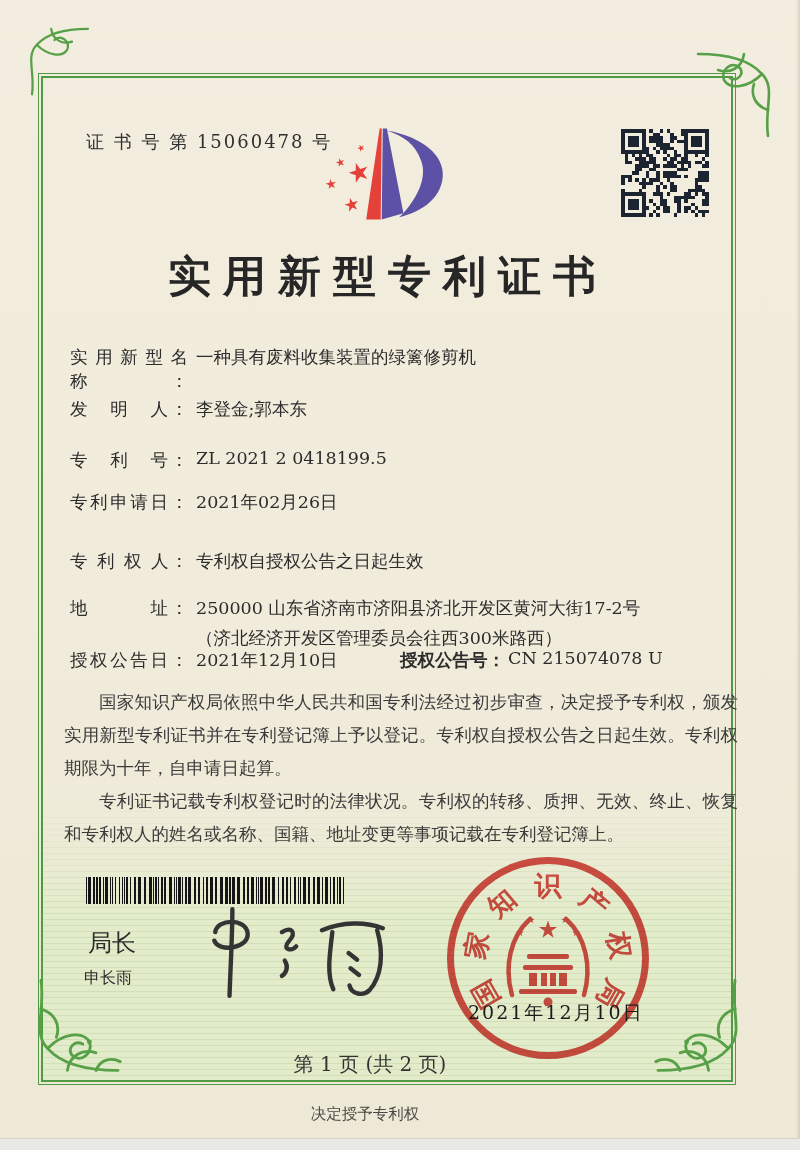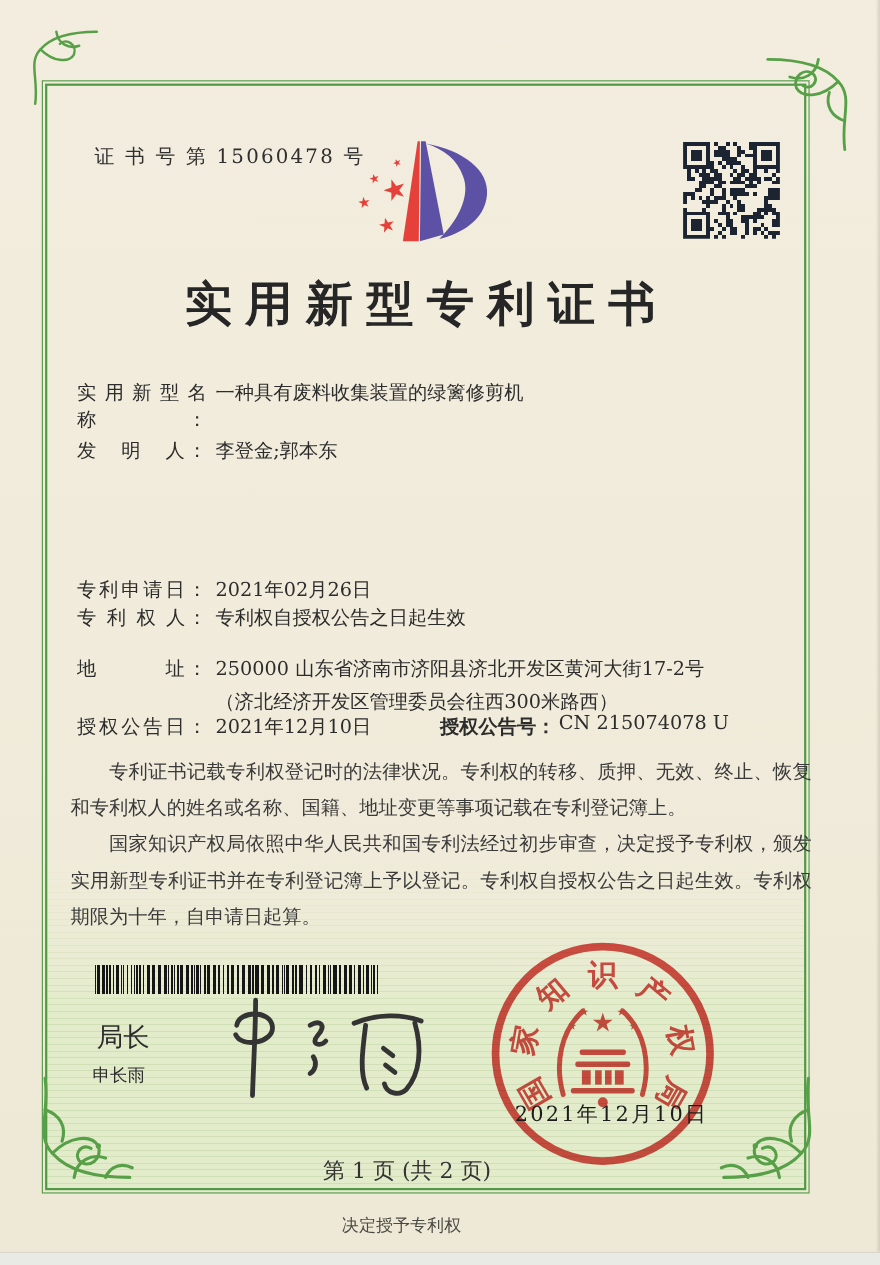--- a/index.html
+++ b/index.html
@@ -443,39 +443,42 @@
       </svg></div>
 
   <div class="title">实用新型专利证书</div>
 
   <div class="row" style="top:345px">
     <span class="flabel">实用新型名称：</span><span class="fvalue">一种具有废料收集装置的绿篱修剪机</span>
   </div>
   <div class="row" style="top:397px">
     <span class="flabel">发　明　人：</span><span class="fvalue">李登金;郭本东</span>
   </div>
-  <div class="row" style="top:524px">
+  <div class="row" style="top:448px">
+    <span class="flabel">专　利　号：</span><span class="fvalue">ZL 2021 2 0418199.5</span>
+  </div>
+  <div class="row" style="top:490px">
     <span class="flabel">专利申请日：</span><span class="fvalue">2021年02月26日</span>
   </div>
   <div class="row" style="top:549px">
     <span class="flabel">专 利 权 人：</span><span class="fvalue">专利权自授权公告之日起生效</span>
   </div>
   <div class="row" style="top:596px">
     <span class="flabel">地　　　址：</span><span class="fvalue">250000 山东省济南市济阳县济北开发区黄河大街17-2号</span>
     <span class="fvalue2">（济北经济开发区管理委员会往西300米路西）</span>
   </div>
   <div class="row" style="top:648px">
     <span class="flabel">授权公告日：</span><span class="fvalue">2021年12月10日</span>
     <span class="flabel-abs">授权公告号：</span>
     <span class="fvalue-abs">CN 215074078 U</span>
   </div>
 
   <div class="body-text">
+    <p>国家知识产权局依照中华人民共和国专利法经过初步审查，决定授予专利权，颁发实用新型专利证书并在专利登记簿上予以登记。专利权自授权公告之日起生效。专利权期限为十年，自申请日起算。</p>
     <p>专利证书记载专利权登记时的法律状况。专利权的转移、质押、无效、终止、恢复和专利权人的姓名或名称、国籍、地址变更等事项记载在专利登记簿上。</p>
-    <p>国家知识产权局依照中华人民共和国专利法经过初步审查，决定授予专利权，颁发实用新型专利证书并在专利登记簿上予以登记。专利权自授权公告之日起生效。专利权期限为十年，自申请日起算。</p>
   </div>
 
   <div class="barcode" id="barcode"><svg width="262" height="27" viewBox="0 0 262 27" shape-rendering="crispEdges">
         <rect x="0" y="0" width="1" height="27" fill="#151515"></rect>
         <rect x="2" y="0" width="3" height="27" fill="#151515"></rect>
         <rect x="7" y="0" width="2" height="27" fill="#151515"></rect>
         <rect x="10" y="0" width="2" height="27" fill="#151515"></rect>
         <rect x="13" y="0" width="2" height="27" fill="#151515"></rect>
         <rect x="17" y="0" width="1" height="27" fill="#151515"></rect>
         <rect x="19" y="0" width="3" height="27" fill="#151515"></rect>

